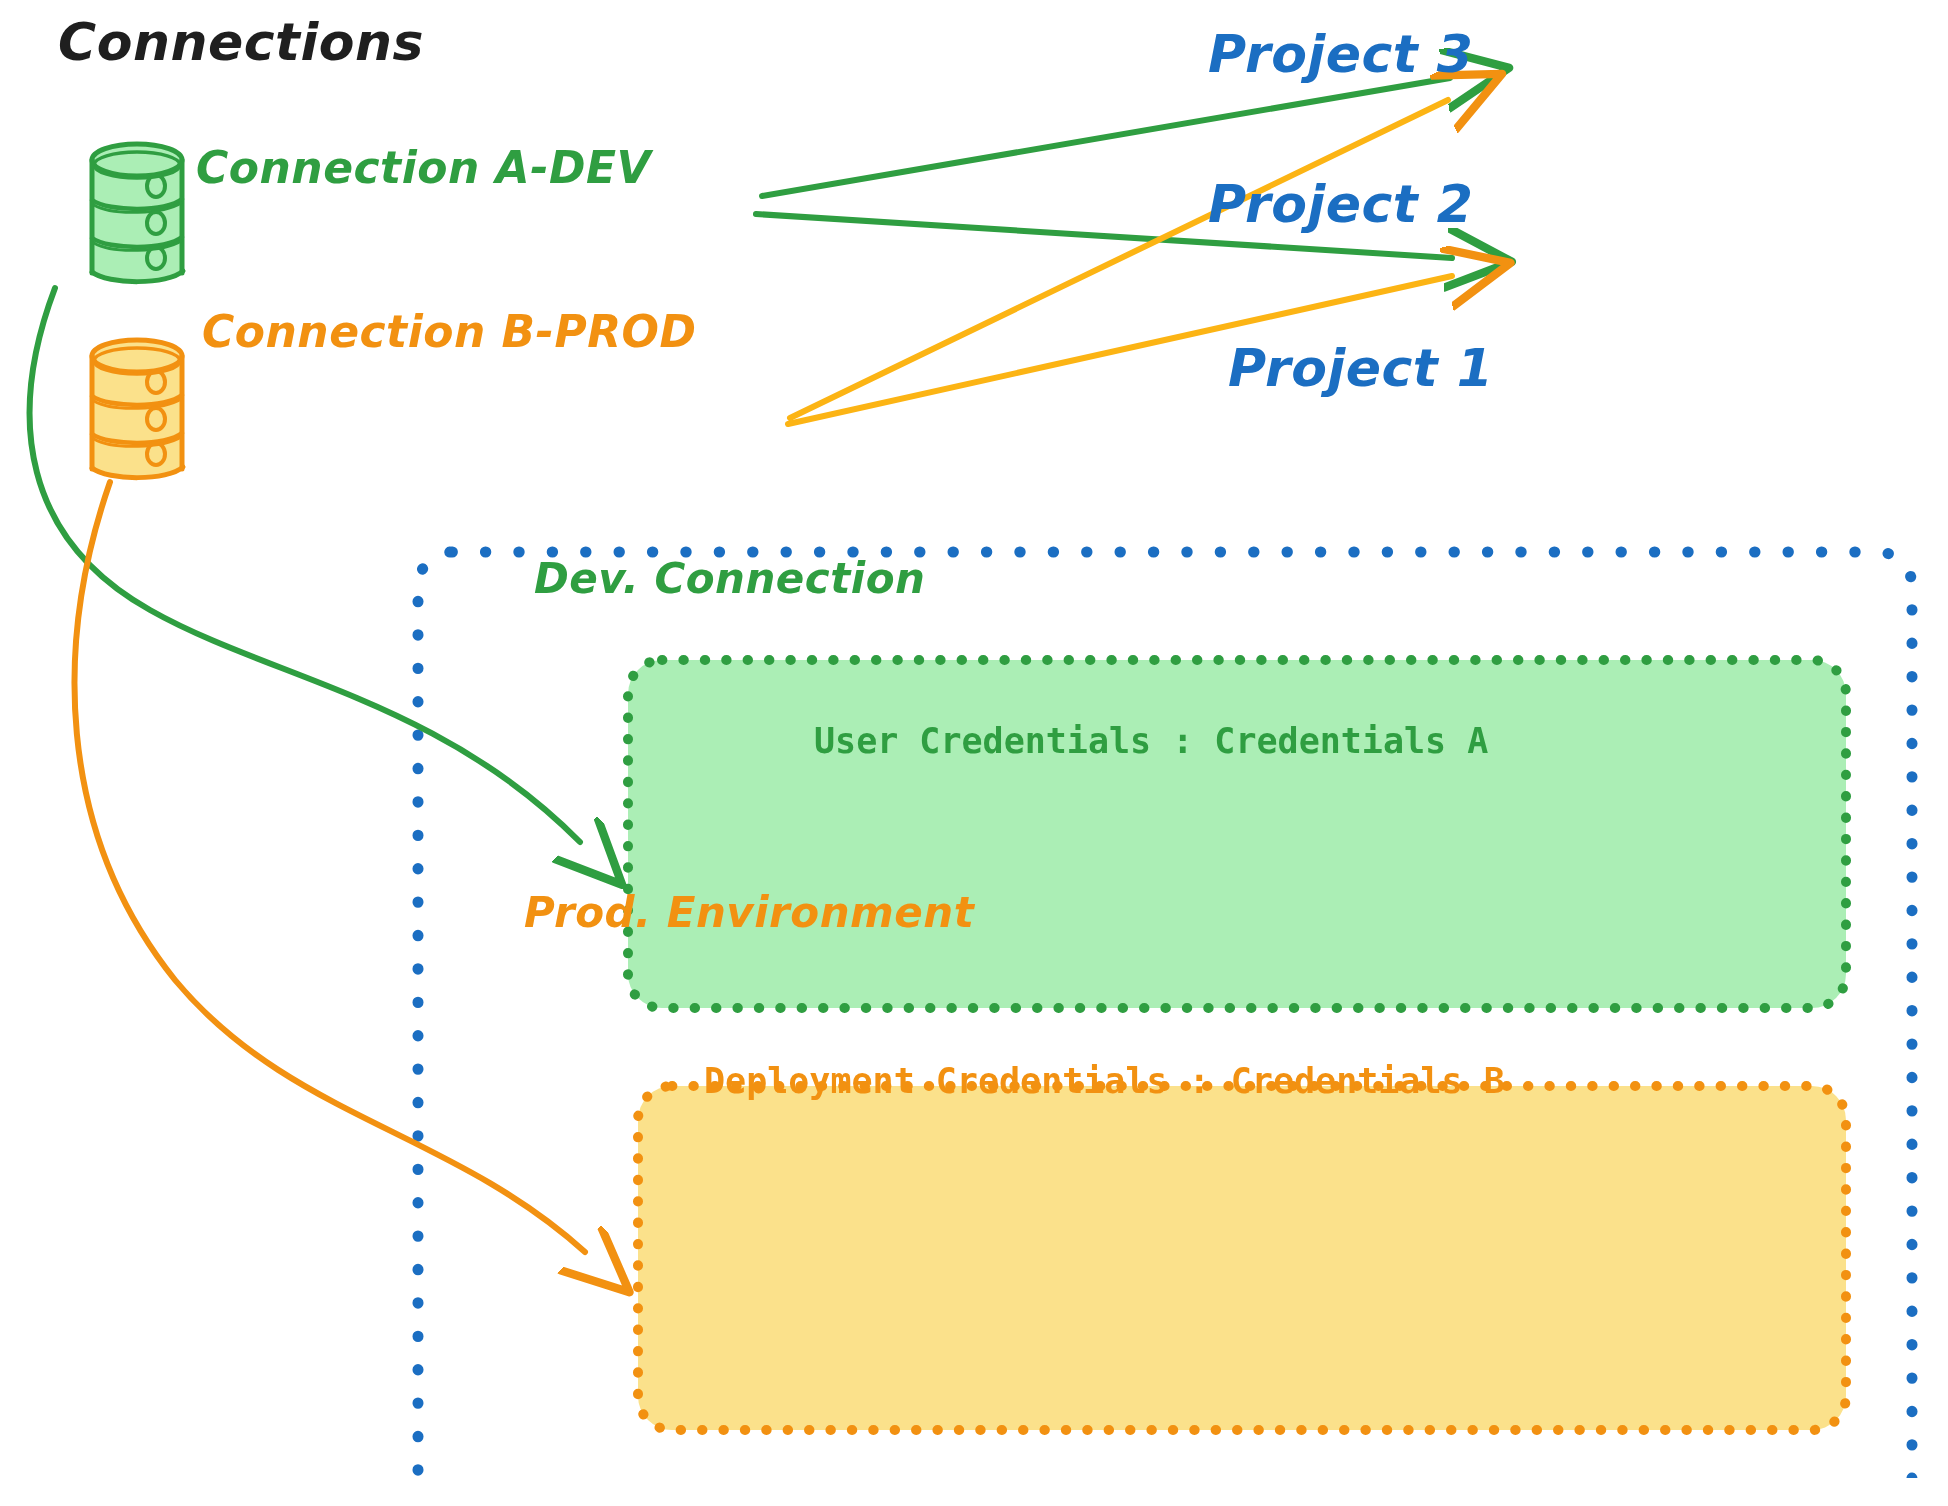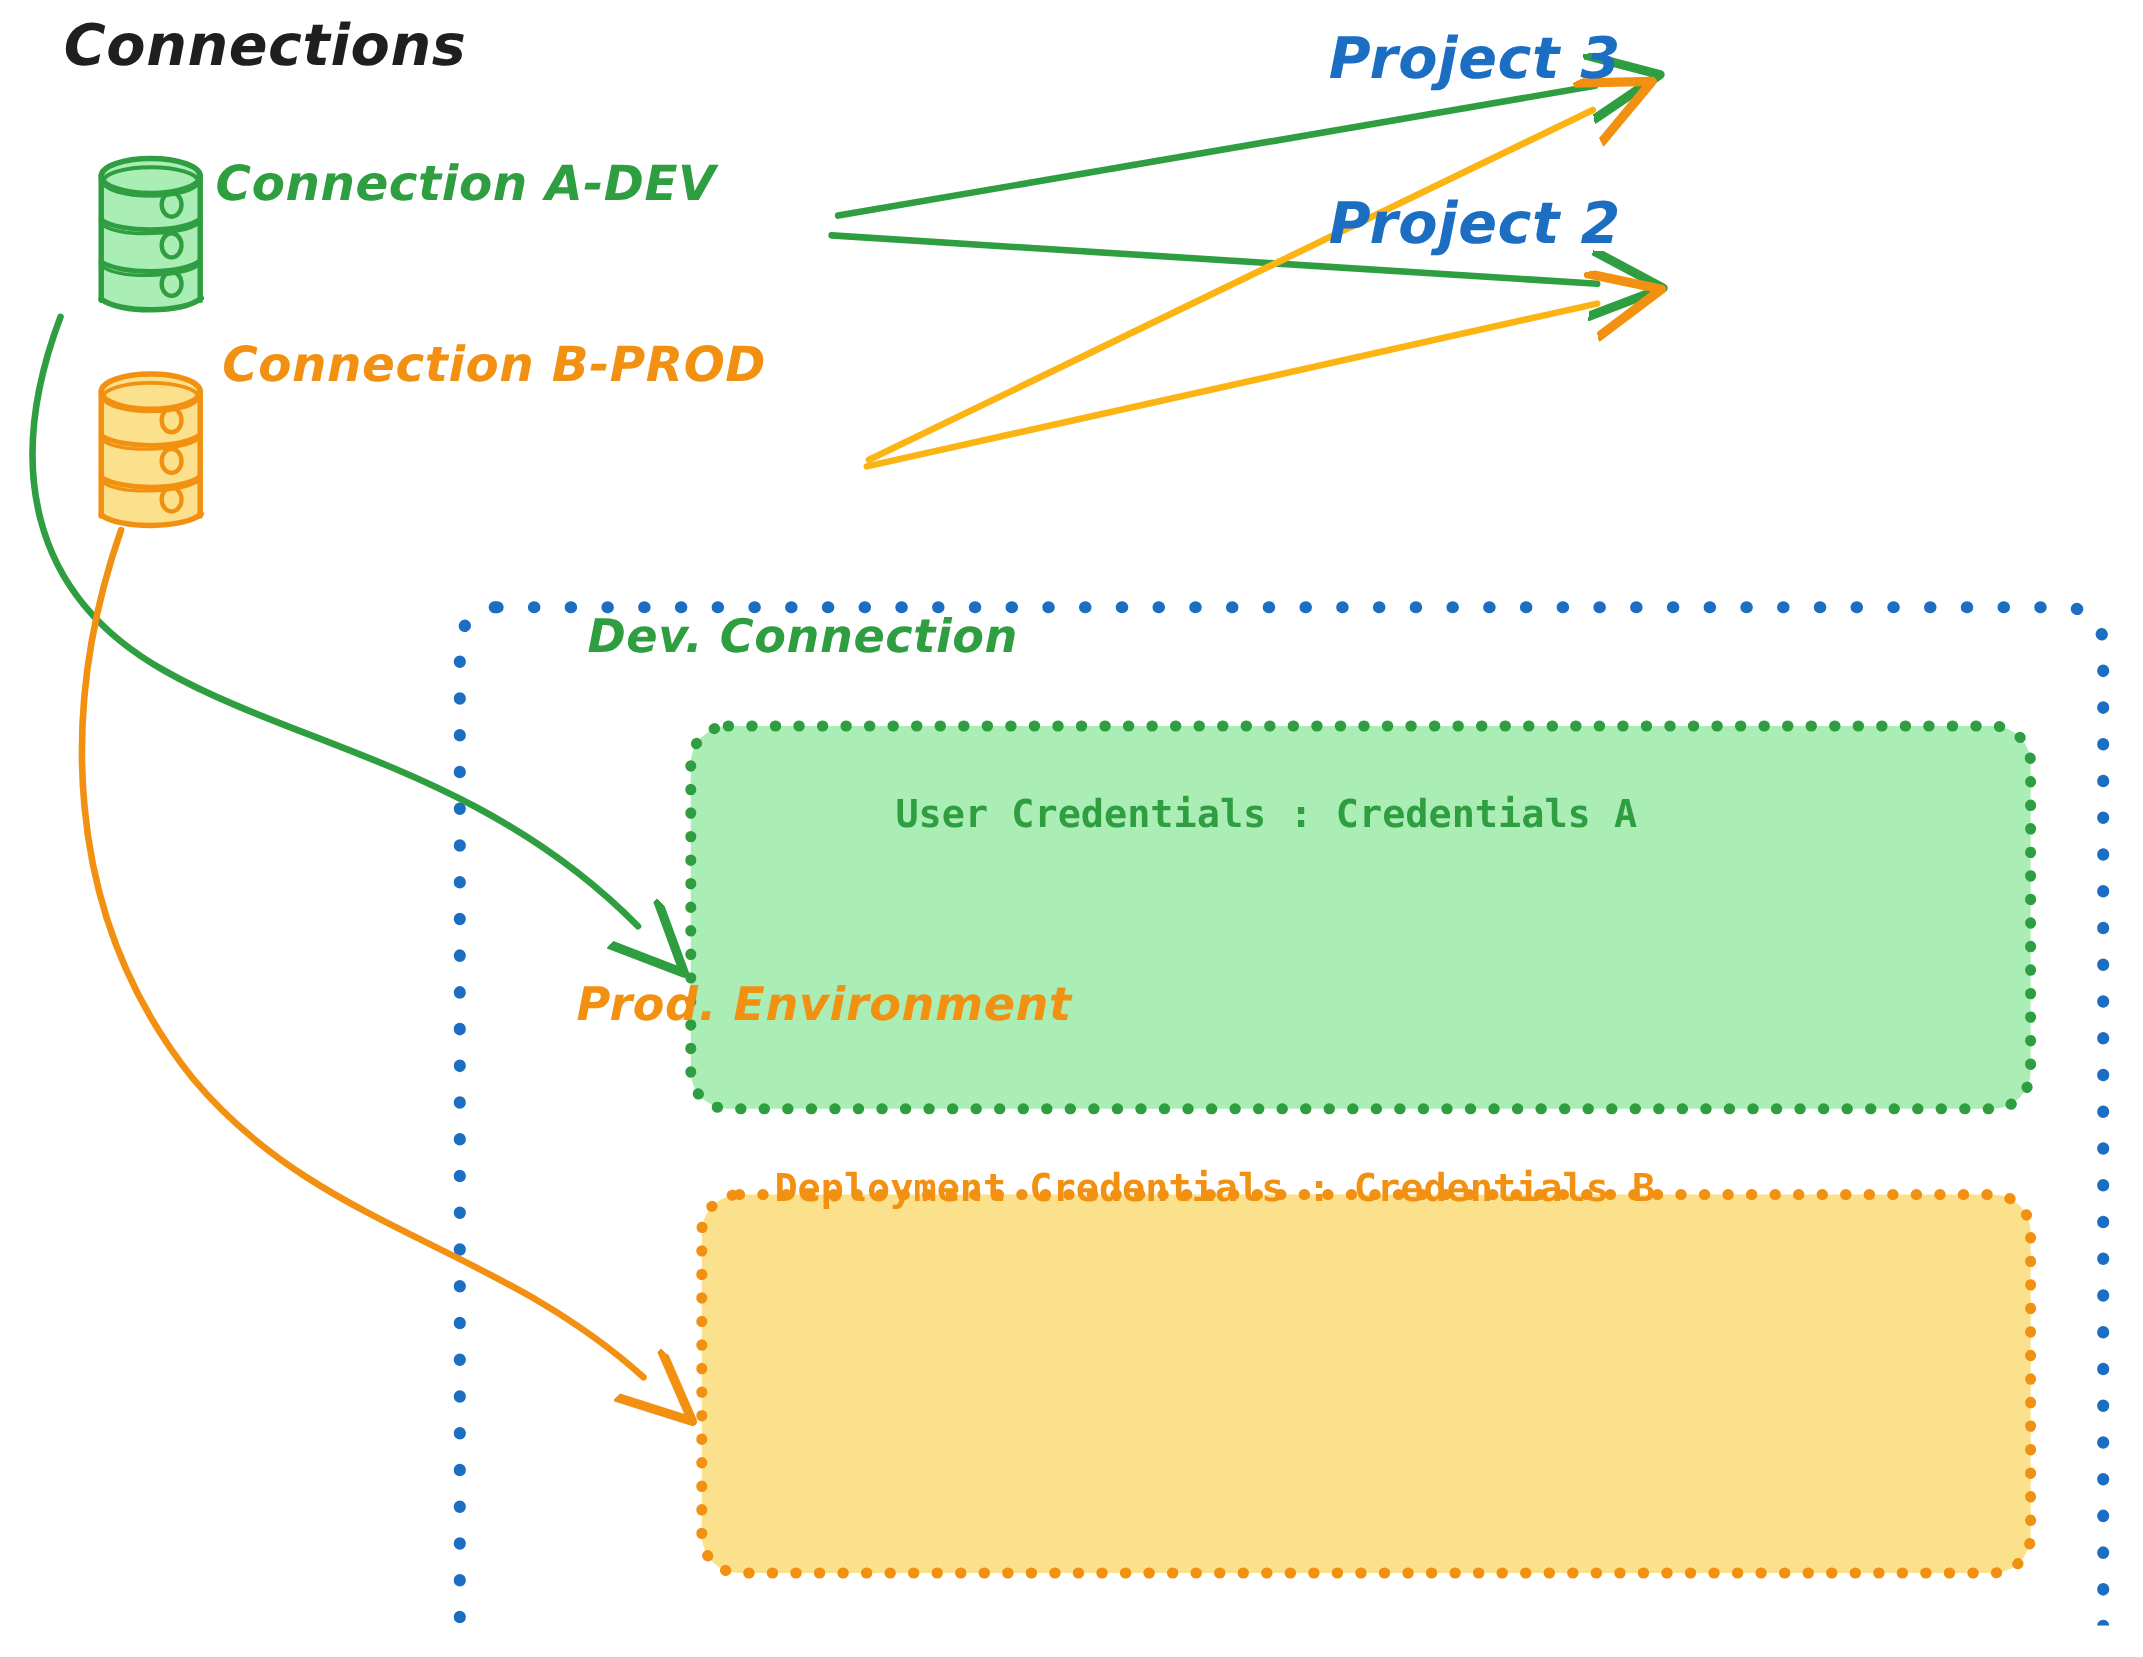--- a/index.html
+++ b/index.html
@@ -204,20 +204,21 @@
   <div class="txt hand" id="title-connections">Connections</div>
 
   <div class="txt hand" id="label-conn-a">Connection A-DEV</div>
 
   <div class="txt hand" id="label-conn-b">Connection B-PROD</div>
 
   <div class="txt hand" id="label-project-3">Project 3</div>
 
   <div class="txt hand" id="label-project-2">Project 2</div>
 
+  <div class="txt hand" id="label-project-1">Project 1</div>
 
   <div class="txt hand" id="label-dev-env">Dev. Connection</div>
 
   <div class="txt mono" id="label-dev-creds">User Credentials : Credentials A</div>
 
   <div class="txt hand" id="label-prod-env">Prod. Environment</div>
 
   <div class="txt mono" id="label-prod-creds">Deployment Credentials : Credentials B</div>
 
 </div>

